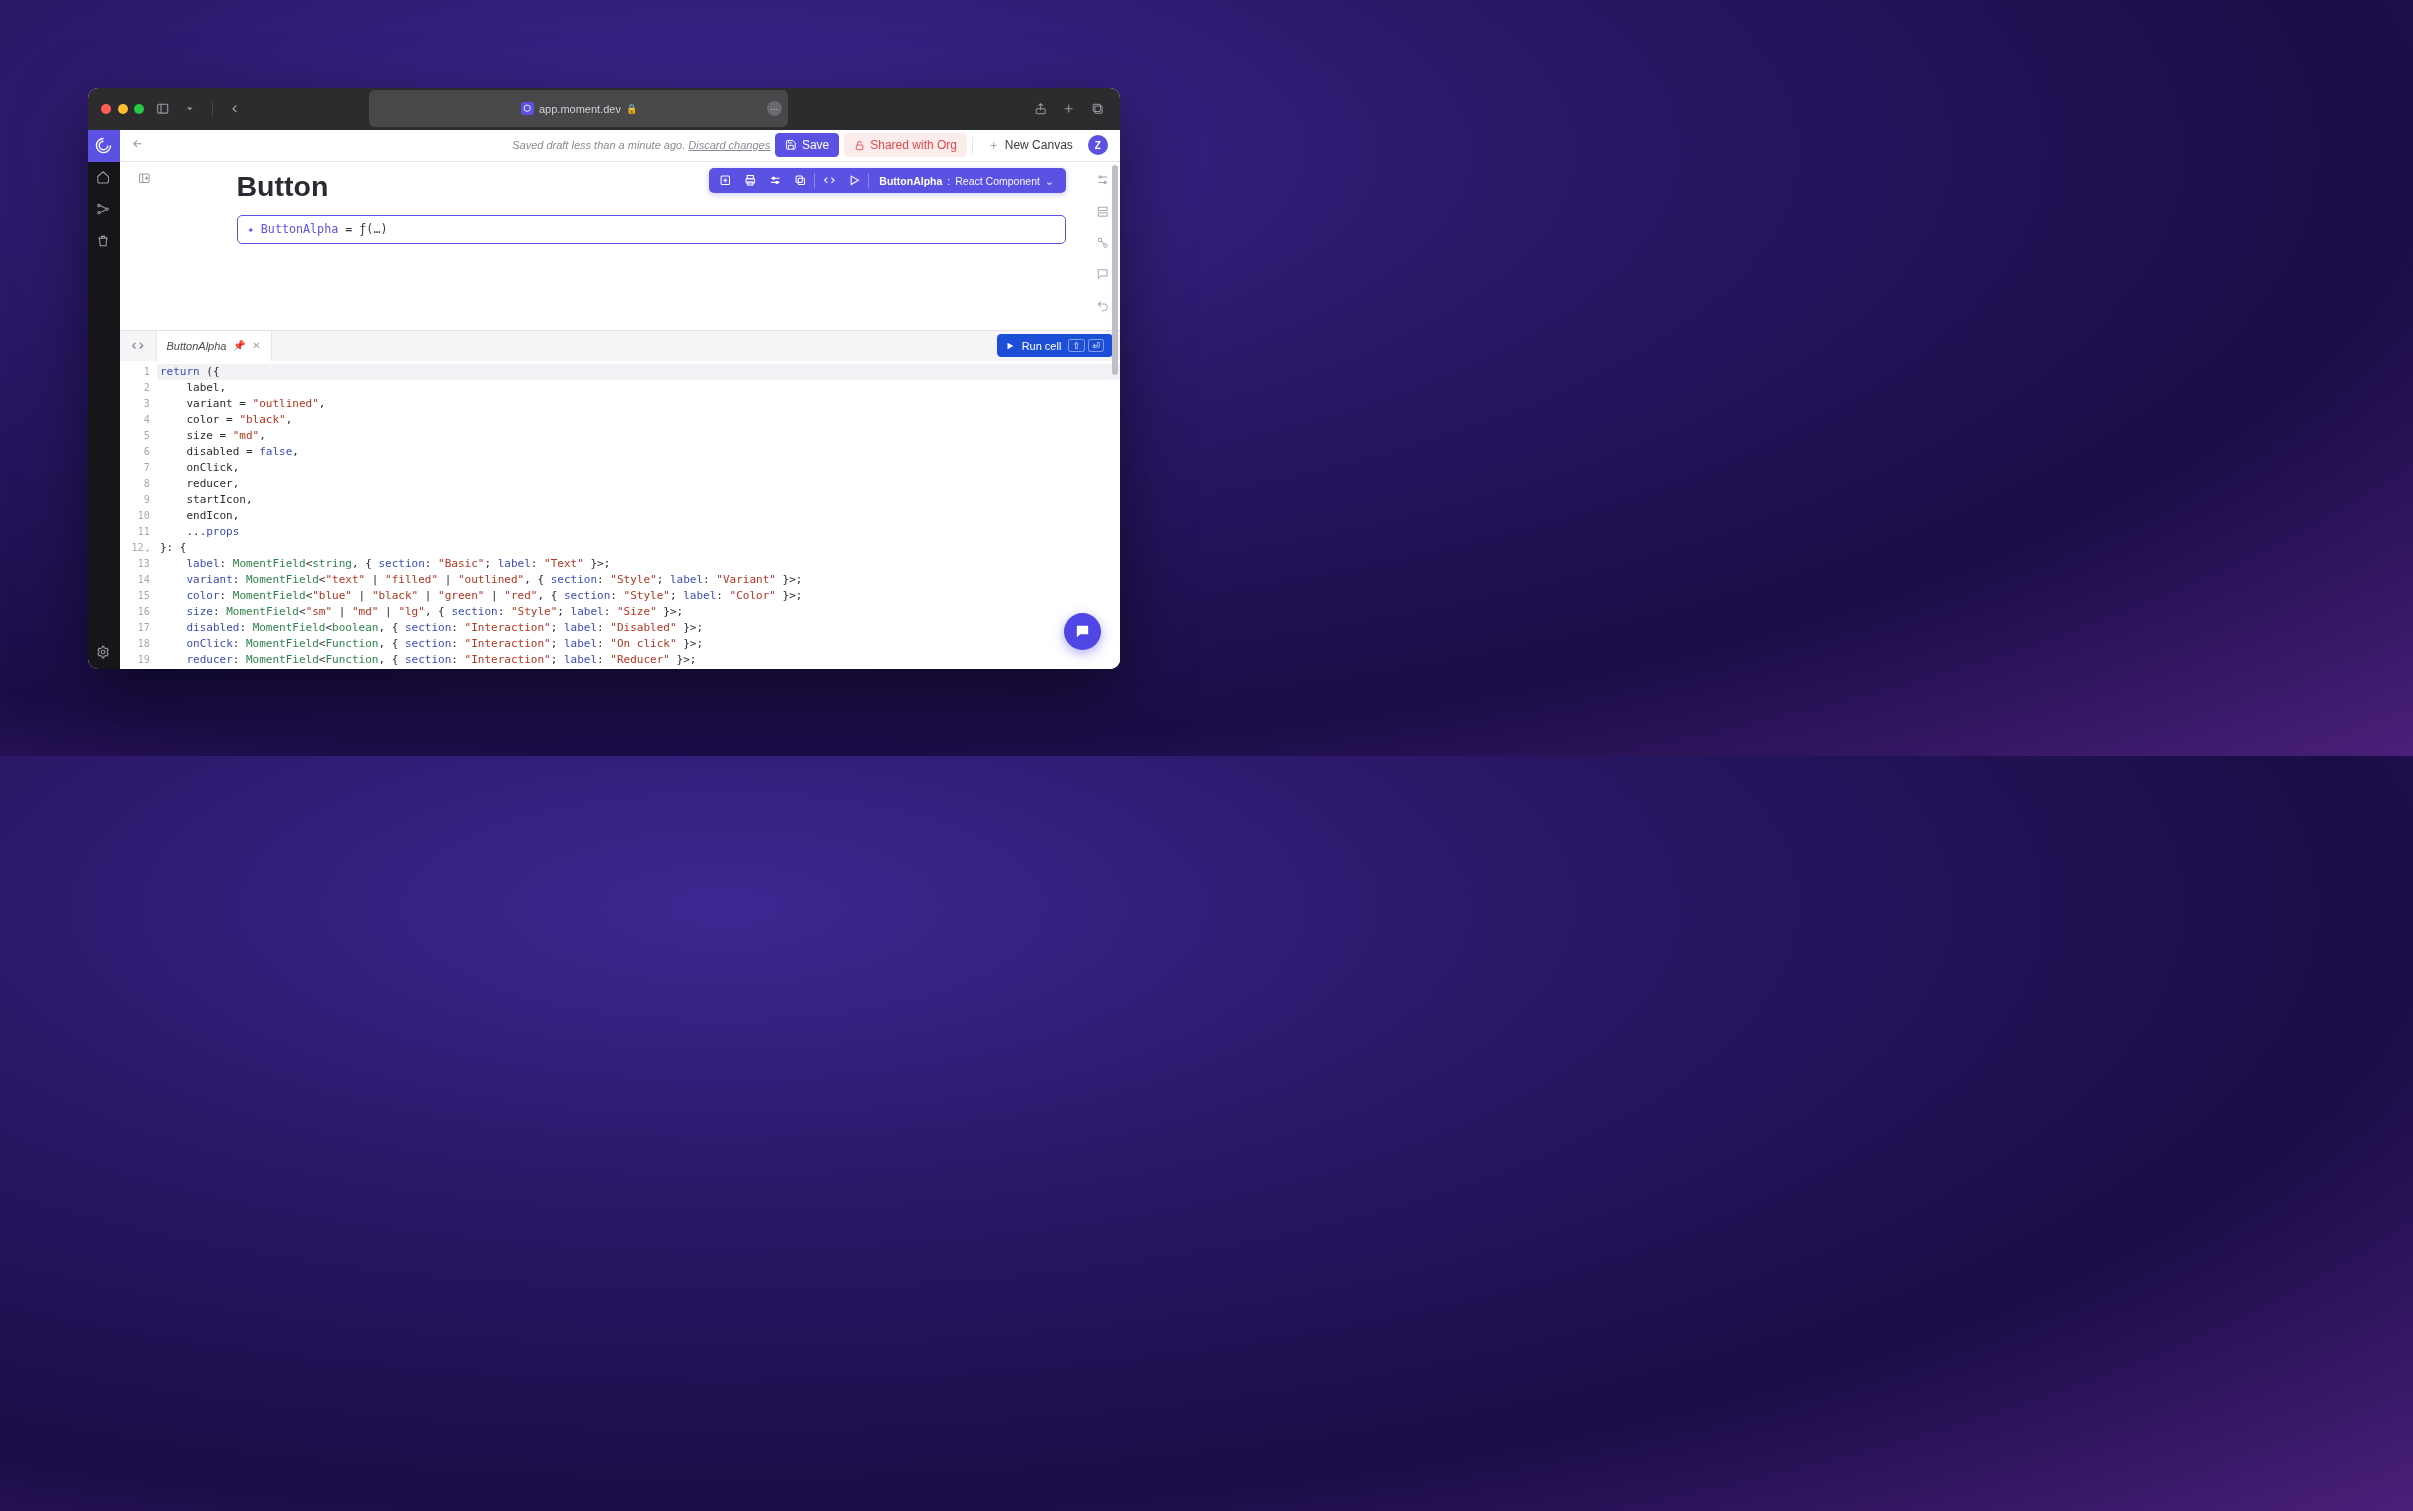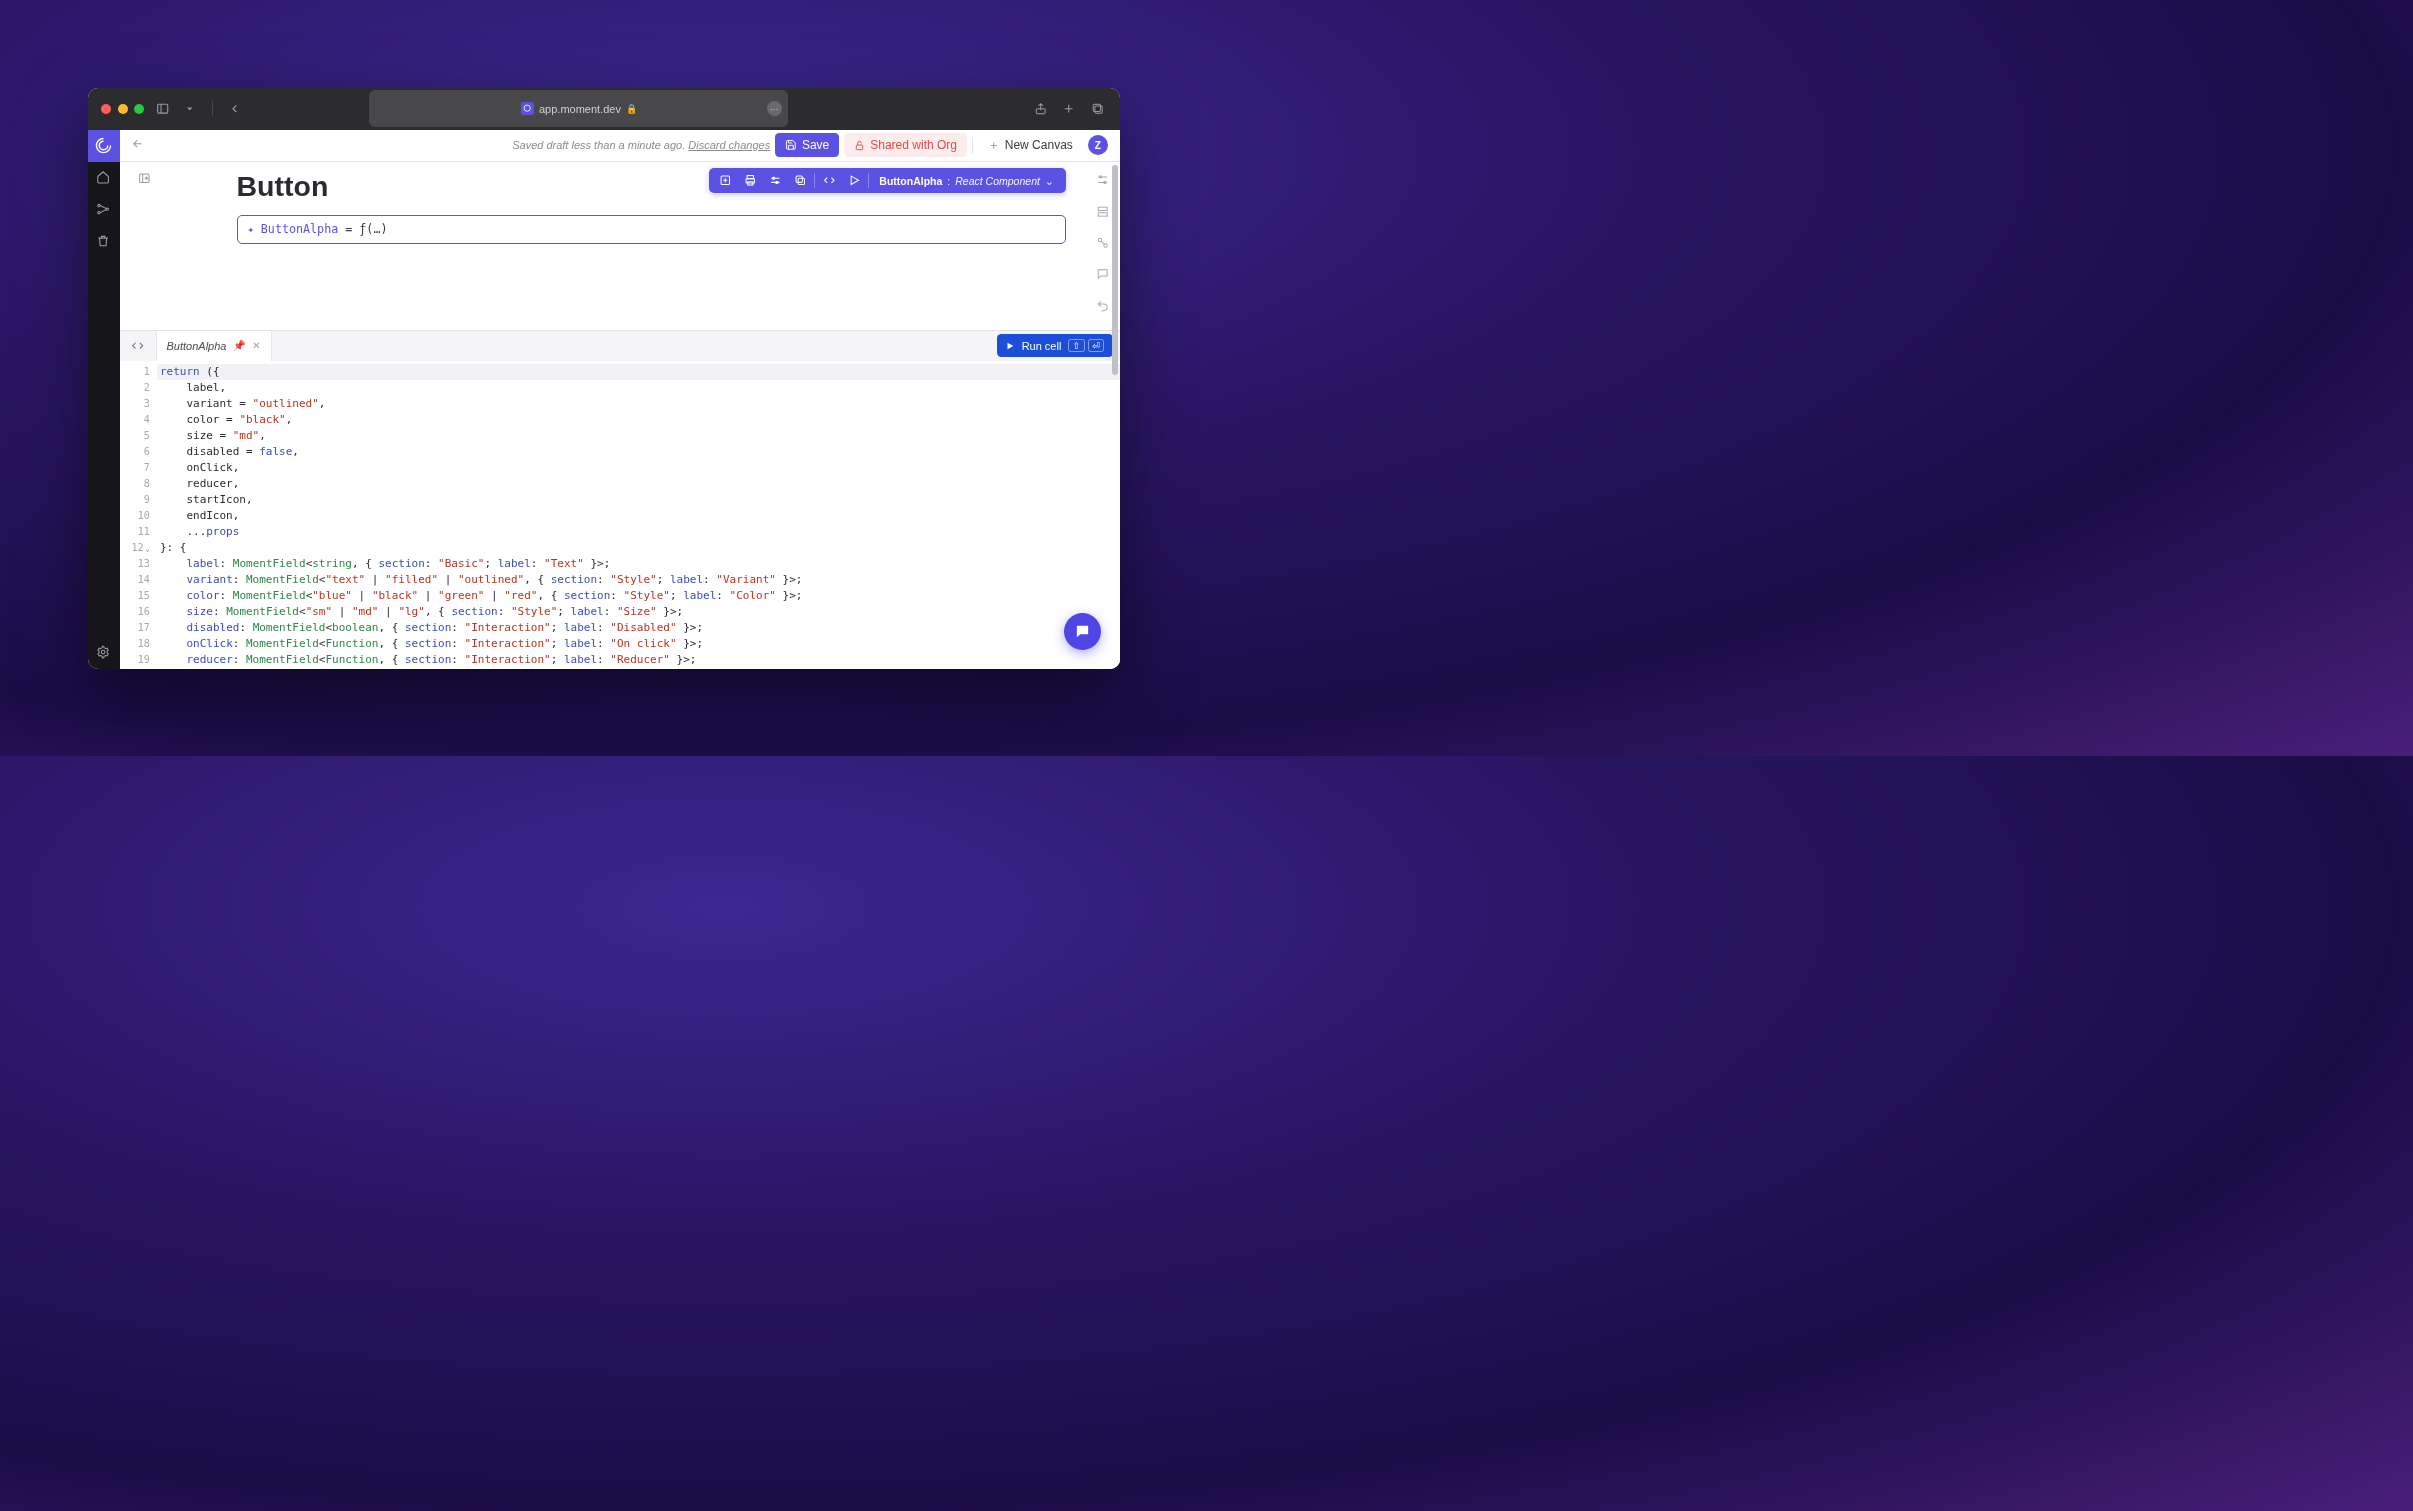--- a/index.html
+++ b/index.html
@@ -71,21 +71,21 @@
 .cell-toolbar{
   position:absolute; right:20px; top:6.7px;
   background:#5b52e3; border-radius:5px;
   display:flex; align-items:center; height:25px;
   padding:0 3.4px; box-shadow:0 1.7px 6.7px rgba(91,82,227,.3);
 }
 .ct-btn{width:25px;height:25px;display:flex;align-items:center;justify-content:center;color:#fff}
 .ct-btn svg{width:12.6px;height:12.6px}
 .ct-sep{width:0.8px;height:15px;background:rgba(255,255,255,.3);margin:0 1.7px}
 .ct-label{color:#fff;font-size:10.5px;padding:0 8.4px;display:flex;align-items:center;gap:5px}
-.ct-label .type{font-style:italic;opacity:.95}
+.ct-label .type{opacity:.95}
 .ct-chev{opacity:.9}
 
 .cell-box{
   border:1.3px solid #5b52e3; border-radius:5px;
   padding:6.7px 10px; font-family:"SF Mono",Menlo,Consolas,monospace;
   font-size:11.7px; color:#3a3a42; margin:3.4px 0 11.7px;
   display:flex;align-items:center;gap:6.7px;
 }
 .cell-box .sparkle{color:#5b52e3;font-size:11px}
 .cell-box .cn{color:#5b52e3}

